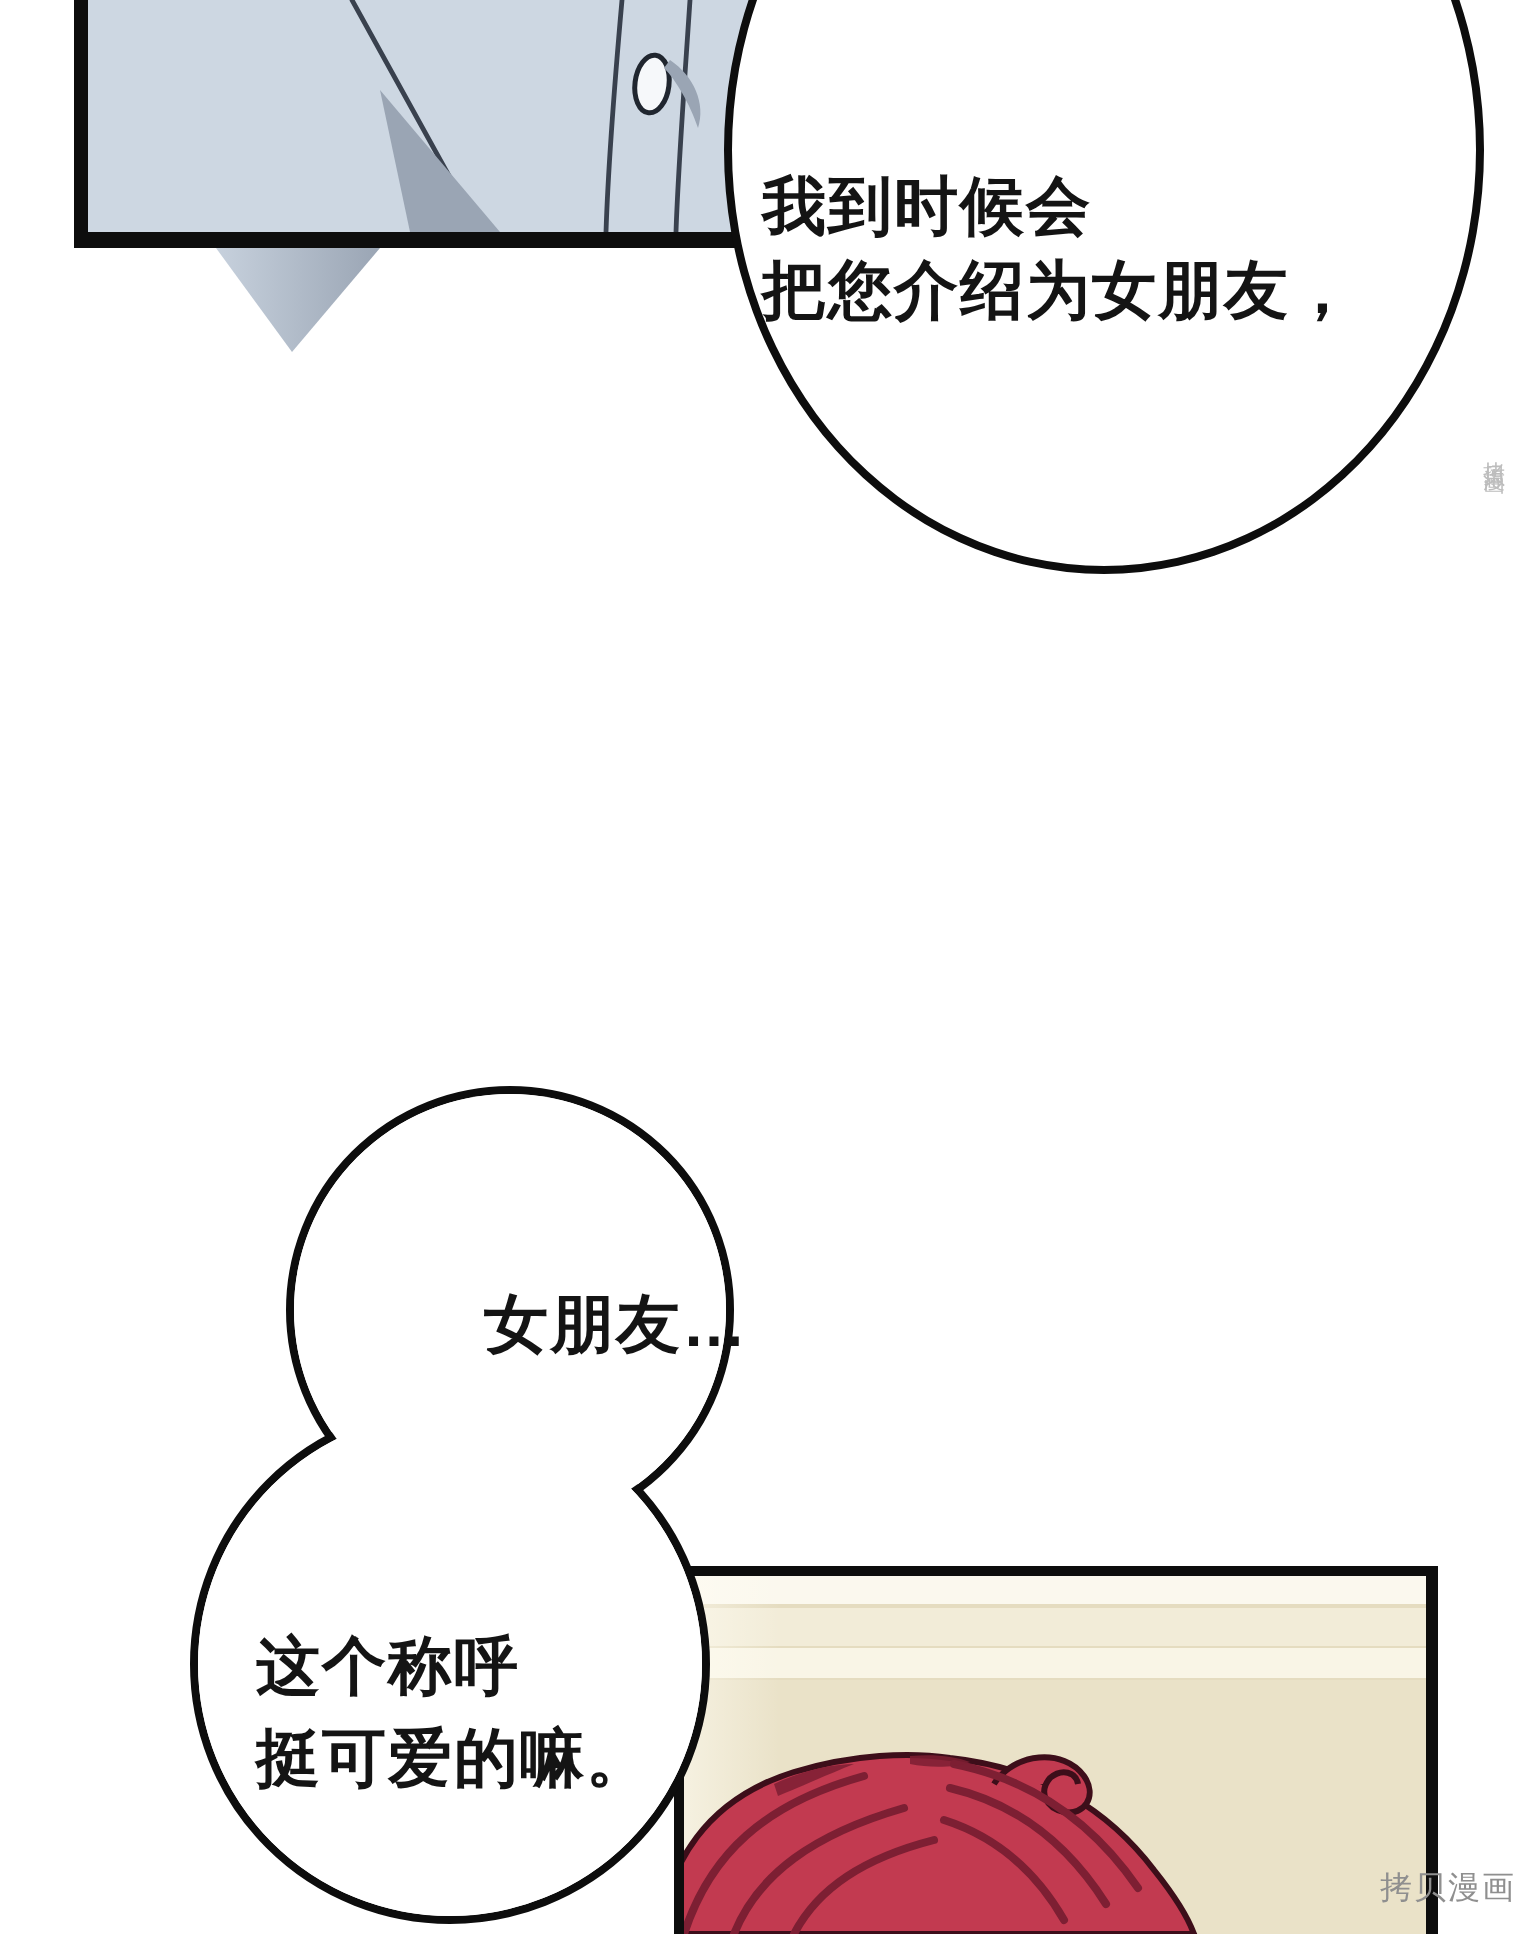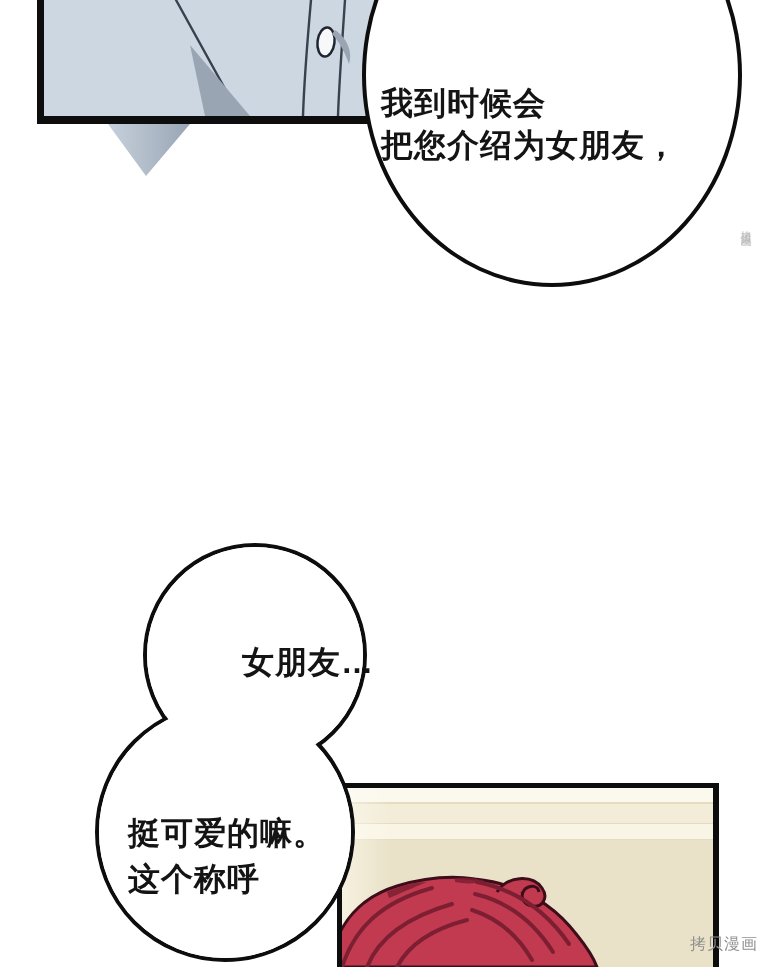--- a/index.html
+++ b/index.html
@@ -120,18 +120,18 @@
 <div class="bubble-fill b3f"></div>
 
 <div class="bubble-text t1">
   <div>我到时候会</div>
   <div>把您介绍为女朋友，</div>
 </div>
 <div class="bubble-text t2">
   <div>女朋友…</div>
 </div>
 <div class="bubble-text t3">
+  <div>这个称呼</div>
   <div>挺可爱的嘛。</div>
-  <div>这个称呼</div>
 </div>
 
 <div class="wm-br">拷贝漫画</div>
 <div class="wm-re">拷贝漫画</div>
 
 </body></html>

